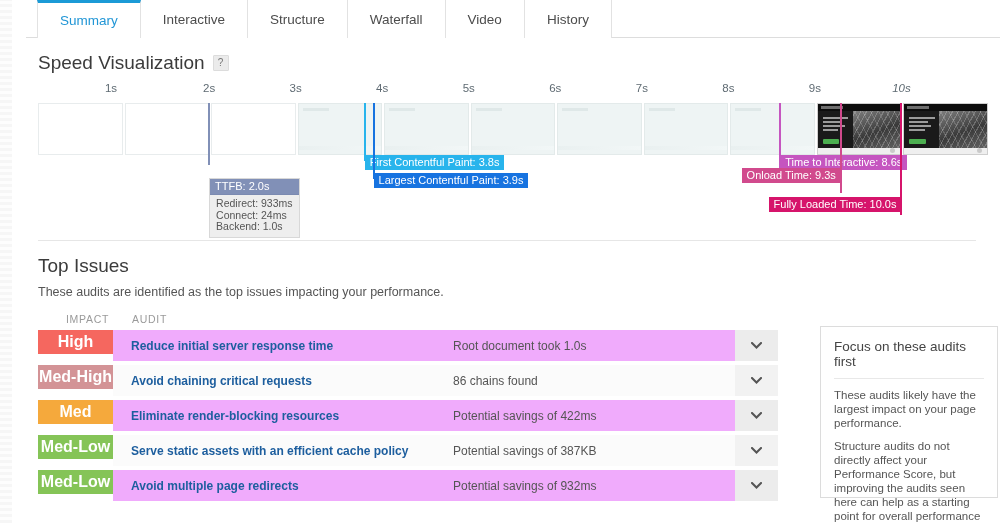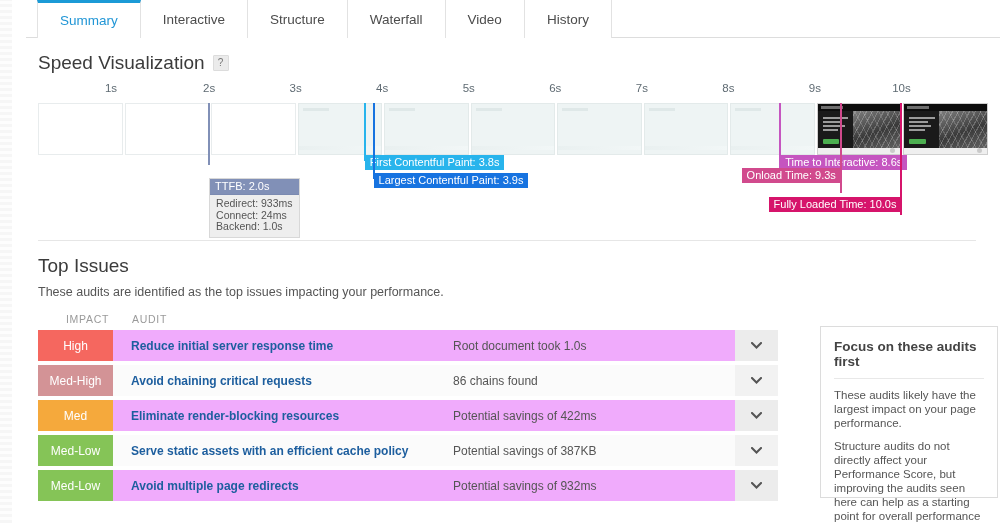--- a/index.html
+++ b/index.html
@@ -163,23 +163,23 @@
   }
   .th.impact{left:28px;}
   .th.audit{left:94px;}
 
   .rows{position:absolute;left:12px;top:330px;width:740px;}
   .row{
     display:flex;height:35px;align-items:stretch;margin-bottom:0;
   }
   .row + .row{margin-top:0;}
   .badge{
-    width:75px;height:31px;margin-bottom:4px;
+    width:75px;height:24px;margin-bottom:4px;
     display:flex;align-items:center;justify-content:center;
-    color:#fff;font-size:12px;font-weight:normal;
+    color:#fff;font-size:16px;font-weight:bold;
     box-sizing:border-box;
   }
   .rowbody{
     flex:1;display:flex;align-items:center;height:31px;margin-bottom:4px;
     background:#f0abfc;
   }
   .row.alt .rowbody{background:#fbfbfb;}
   .audit-name{
     flex:0 0 340px;padding-left:18px;box-sizing:border-box;
     color:#1d5e9e;font-size:12px;font-weight:bold;cursor:pointer;
@@ -192,21 +192,21 @@
   .row.alt .chev{background:#f2f2f2;}
   .chev svg{display:block;}
 
   
   .focus{
     position:absolute;left:794px;top:326px;width:178px;height:172px;
     border:1px solid #dcdcdc;background:#fff;box-sizing:border-box;
     padding:12px 13px;
   }
   .focus h3{
-    margin:0 0 9px 0;font-size:13.5px;font-weight:700;color:#444;
+    margin:0 0 9px 0;font-size:13.5px;font-weight:400;color:#444;
     padding-bottom:9px;border-bottom:1px solid #e8e8e8;
   }
   .focus p{margin:0 0 9px 0;font-size:11.5px;line-height:14px;color:#555;}
 </style>
 </head>
 <body>
 
 <div class="left-gutter"></div>
 <div class="left-gutter2"></div>
 
@@ -233,21 +233,21 @@
     <div class="ticks" id="ticks">
         <span class="tick" style="left: 73px;">1s</span>
         <span class="tick" style="left: 171.091px;">2s</span>
         <span class="tick" style="left: 257.636px;">3s</span>
         <span class="tick" style="left: 344.182px;">4s</span>
         <span class="tick" style="left: 430.727px;">5s</span>
         <span class="tick" style="left: 517.273px;">6s</span>
         <span class="tick" style="left: 603.818px;">7s</span>
         <span class="tick" style="left: 690.364px;">8s</span>
         <span class="tick" style="left: 776.909px;">9s</span>
-        <span class="tick" style="left: 863.455px;">10s</span>
+        <span class="tick" style="left: 863.455px; font-style: italic;">10s</span>
       </div>
     <div class="frames" id="frames">
         <div class="frame"></div>
         <div class="frame"></div>
         <div class="frame"></div>
         <div class="frame tinted"></div>
         <div class="frame tinted"></div>
         <div class="frame tinted"></div>
         <div class="frame tinted"></div>
         <div class="frame tinted"></div>

